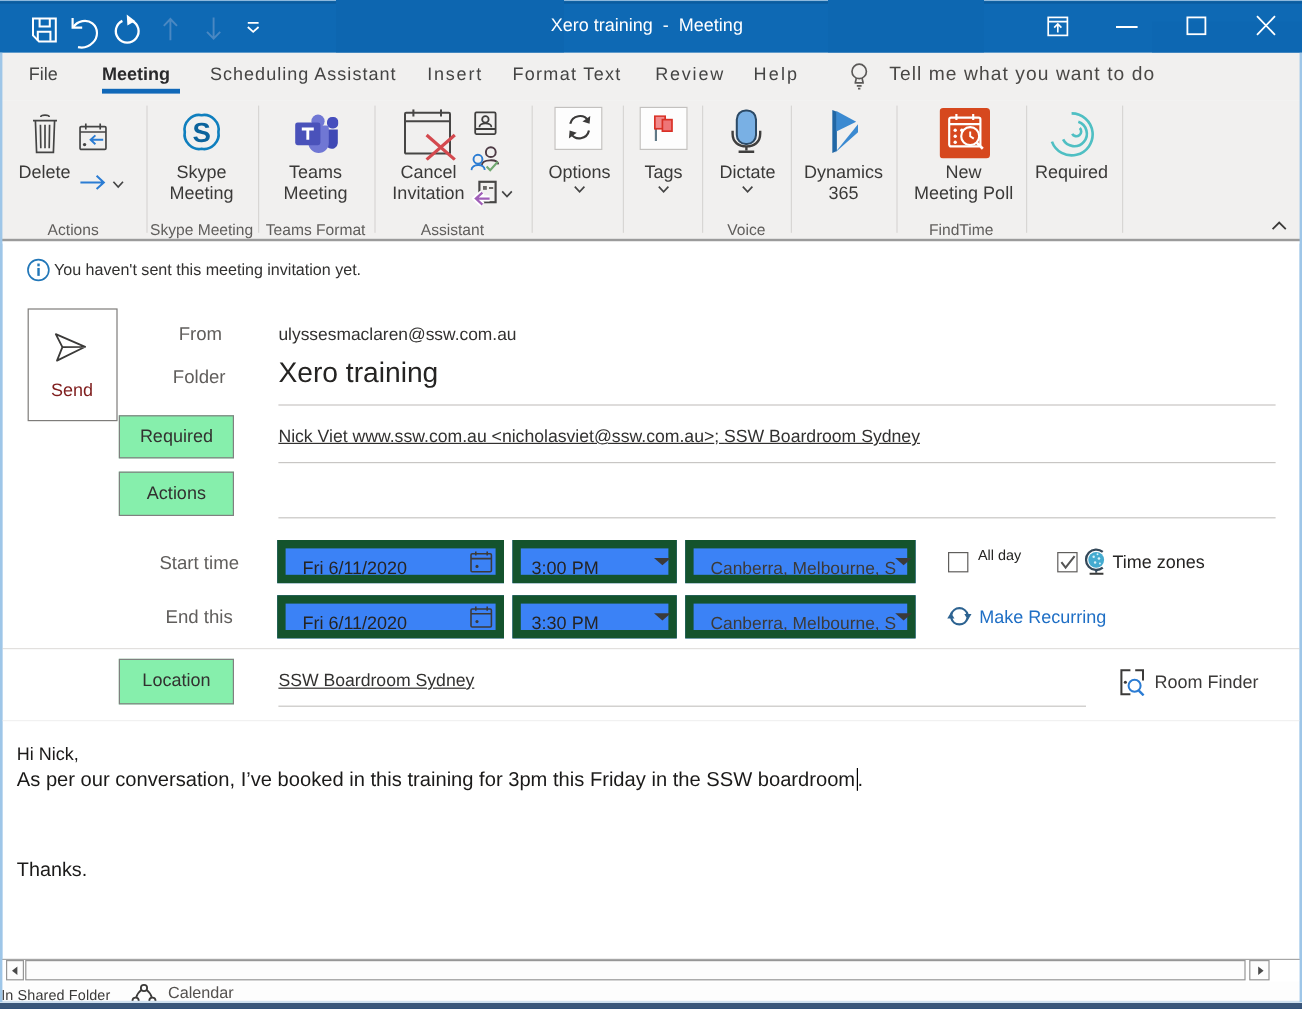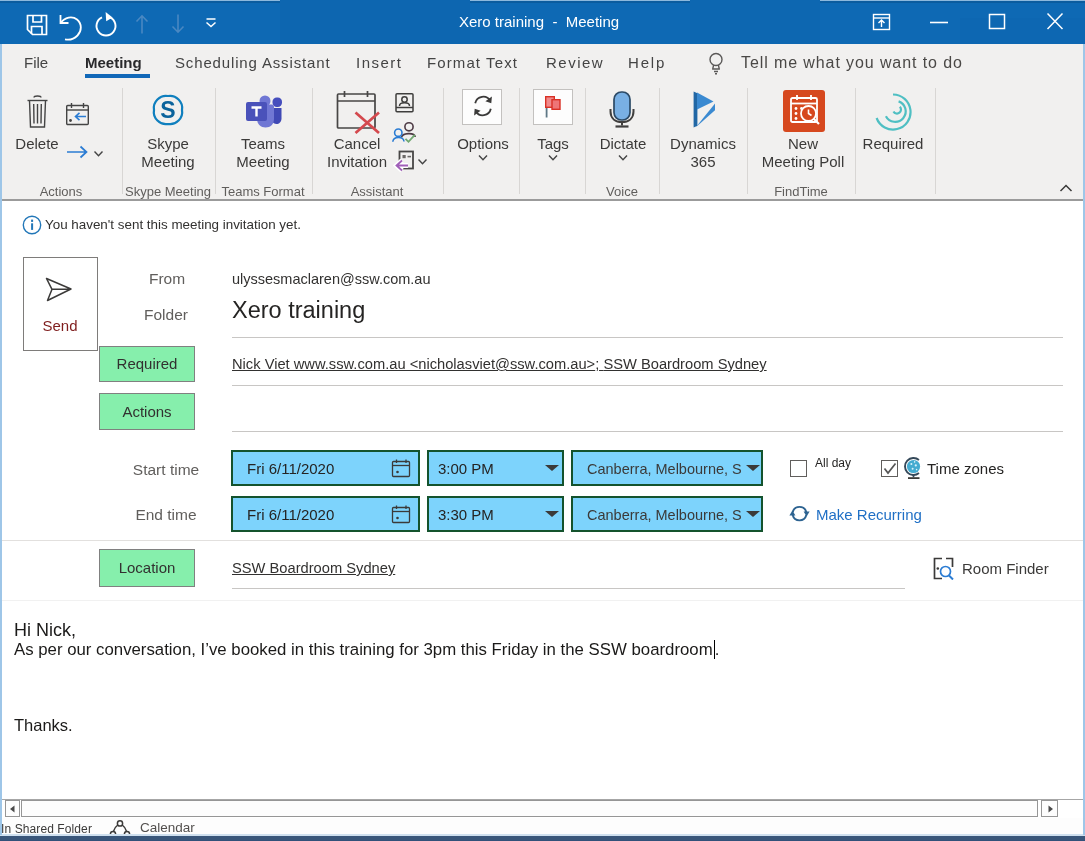--- a/index.html
+++ b/index.html
@@ -23,21 +23,21 @@
 .rsep{position:absolute;top:4px;width:1px;height:106px;background:#d8d6d4}
 .rlabel{position:absolute;top:100px;font-size:13px;color:#605e5c;white-space:nowrap;transform:translateX(-50%)}
 .rtext{position:absolute;font-size:15px;color:#3b3a39;white-space:nowrap;transform:translateX(-50%);text-align:center;line-height:18px;top:51px}
 .ricon{position:absolute}
 .chev{position:absolute;transform:translateX(-50%)}
 
 #content{position:absolute;left:0;top:203px;width:1085px;height:596px;background:#fff;border-left:2px solid #9ec6e8;border-right:2px solid #9ec6e8}
 .flabel{position:absolute;font-size:15.5px;color:#605e5c;white-space:nowrap;transform:translateX(-50%)}
 .fbox{position:absolute;left:99px;width:96px;border:1px solid #808080;background:#86efac;text-align:center;font-size:15px;color:#323130}
 .fline{position:absolute;background:#b0aeac;height:1px}
-.inpt{position:absolute;border:2px solid #14532d;background:#7dd3fc;font-size:15px;color:#252423}
+.inpt{position:absolute;border:7px solid #14532d;background:#3b82f6;font-size:15px;color:#252423}
 .link{font-size:14.7px;color:#323130;text-decoration:underline;white-space:nowrap}
 .blue{color:#1f6fc5}
 .ddtri{position:absolute;width:0;height:0;border-left:7px solid transparent;border-right:7px solid transparent;border-top:6.5px solid #3b3a39}
 
 #hscroll{position:absolute;left:0;top:799px;width:1085px;height:19px;background:#fff;border-top:1px solid #a6a6a6}
 #statusbar{position:absolute;left:0;top:818px;width:1085px;height:23px;background:#fdfdfd}
 #statusborder{position:absolute;left:0;top:834px;width:1085px;height:7px;background:linear-gradient(#cfe0ef 0 2px,#39567a 2px 6px,#31517a 6px)}
 #bordL{position:absolute;left:0;top:44px;width:2px;height:791px;background:#9ec6e8}
 #bordR{position:absolute;left:1083px;top:44px;width:2px;height:791px;background:#9ec6e8}
 .sbtn{position:absolute;top:800px;height:17px;border:1px solid #969696;background:#fdfdfd}
@@ -350,21 +350,21 @@
       <circle cx="11.8" cy="10.4" r="1.1"></circle>
       <circle cx="8.6" cy="13.8" r="1"></circle>
       <circle cx="12.6" cy="14.6" r="0.8"></circle>
       <circle cx="10.6" cy="6.9" r="0.8"></circle>
     </g>
     <path d="M14.96 4.99 A8.5 8.5 0 1 0 14.96 18.01" fill="none" stroke="#35495a" stroke-width="1.9"></path>
     <path d="M9.5 20 V22.3" stroke="#35495a" stroke-width="1.7"></path>
     <path d="M4 23.1 H15.5" stroke="#3a3a38" stroke-width="1.8"></path>
   </svg>
 <div class="abs" style="left:927px;top:460px;font-size:15px;color:#252423">Time zones</div>
-<div class="flabel" style="left:166px;top:506px">End time</div>
+<div class="flabel" style="left:166px;top:506px">End this</div>
 <div class="inpt" style="left:231px;top:496px;width:189px;height:36px;line-height:34px;padding-left:14px">Fri 6/11/2020</div>
 <svg class="abs" style="left:391px;top:505px" width="21" height="19" viewBox="0 0 21 19">
     <g fill="none" stroke="#3b3a39" stroke-width="1.3">
       <rect x="1.5" y="2.5" width="17" height="15" rx="1"></rect>
       <path d="M1.5 6.5 H18.5"></path>
       <path d="M5.5 0.5 V4 M15 0.5 V4"></path>
     </g>
     <circle cx="6.5" cy="13" r="1.3" fill="#3b3a39"></circle>
   </svg>
 <div class="inpt" style="left:427px;top:496px;width:137px;height:36px;line-height:34px;padding-left:9px">3:30 PM</div>
@@ -387,21 +387,21 @@
 <div class="fline" style="left:232px;top:588px;width:673px;background:#c8c6c4"></div>
 <svg class="abs" style="left:932px;top:557px" width="23" height="23" viewBox="0 0 23 23">
     <path d="M10 1.5 H2.5 V21.5 H10 M14 1.5 H20.5 V10" fill="none" stroke="#3b3a39" stroke-width="1.7"></path>
     <circle cx="5.8" cy="11.5" r="1.3" fill="#3b3a39"></circle>
     <circle cx="13.5" cy="14.5" r="5" fill="none" stroke="#2b7cd3" stroke-width="1.7"></circle>
     <path d="M17 18.5 L21 22.5" stroke="#2b7cd3" stroke-width="2"></path>
   </svg>
 <div class="abs" style="left:962px;top:560px;font-size:15px;color:#3b3a39">Room Finder</div>
 <div class="fline" style="left:0px;top:600px;width:1085px;background:#f1f1f1"></div>
 
-<div class="abs" style="left:14px;top:620px;font-size:18px;color:#1b1a19">Hi Nick,</div>
+<div class="abs" style="left:14px;top:620px;font-size:15px;color:#1b1a19">Hi Nick,</div>
 <div class="abs" style="left:14px;top:640px;font-size:16.8px;color:#1b1a19">As per our conversation, I’ve booked in this training for 3pm this Friday in the SSW boardroom<span style="border-left:1.5px solid #000;margin-left:1px">.</span></div>
 <div class="abs" style="left:14px;top:716px;font-size:16.5px;color:#1b1a19">Thanks.</div>
 
 <div id="hscroll"></div>
 <div class="sbtn" style="left:5px;width:15px"></div>
 <svg class="abs" style="left:9px;top:805px" width="7" height="8" viewBox="0 0 7 8">
     <path d="M5.5 0.5 L1 4 L5.5 7.5 Z" fill="#4a4a4a"></path>
   </svg>
 <div class="sbtn" style="left:21px;width:1017px"></div>
 <div class="sbtn" style="left:1041px;width:17px"></div>

